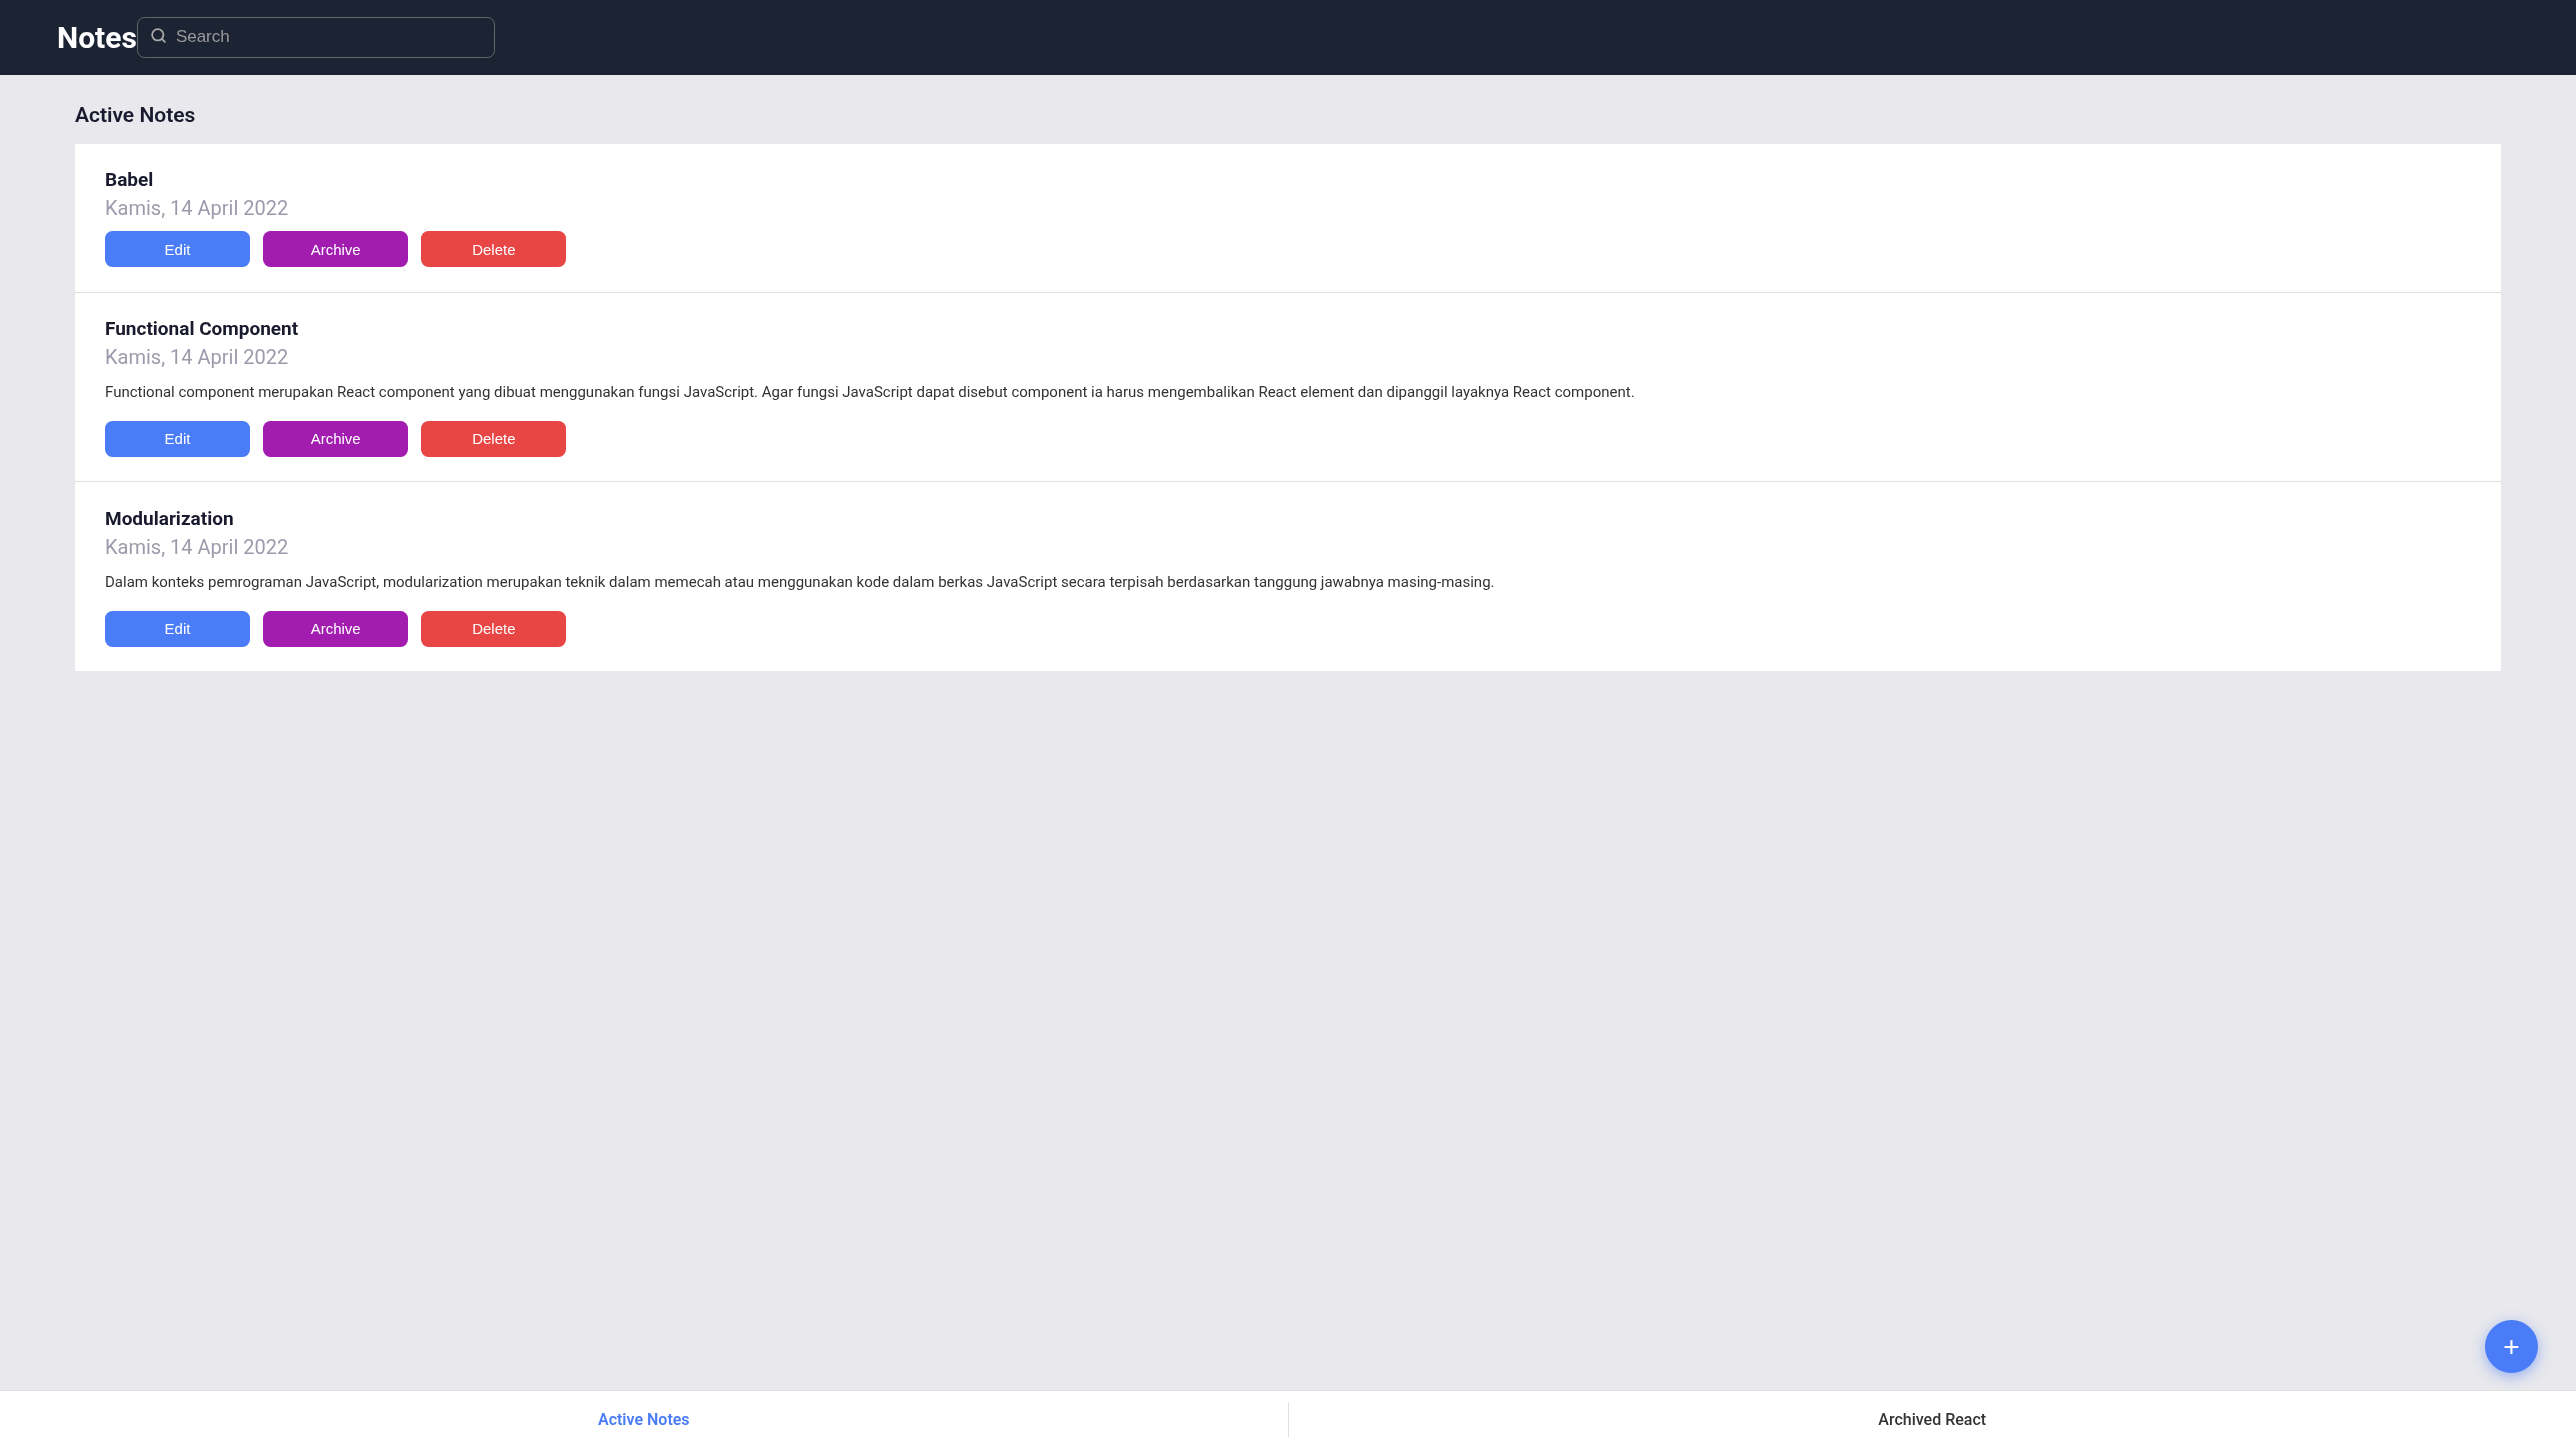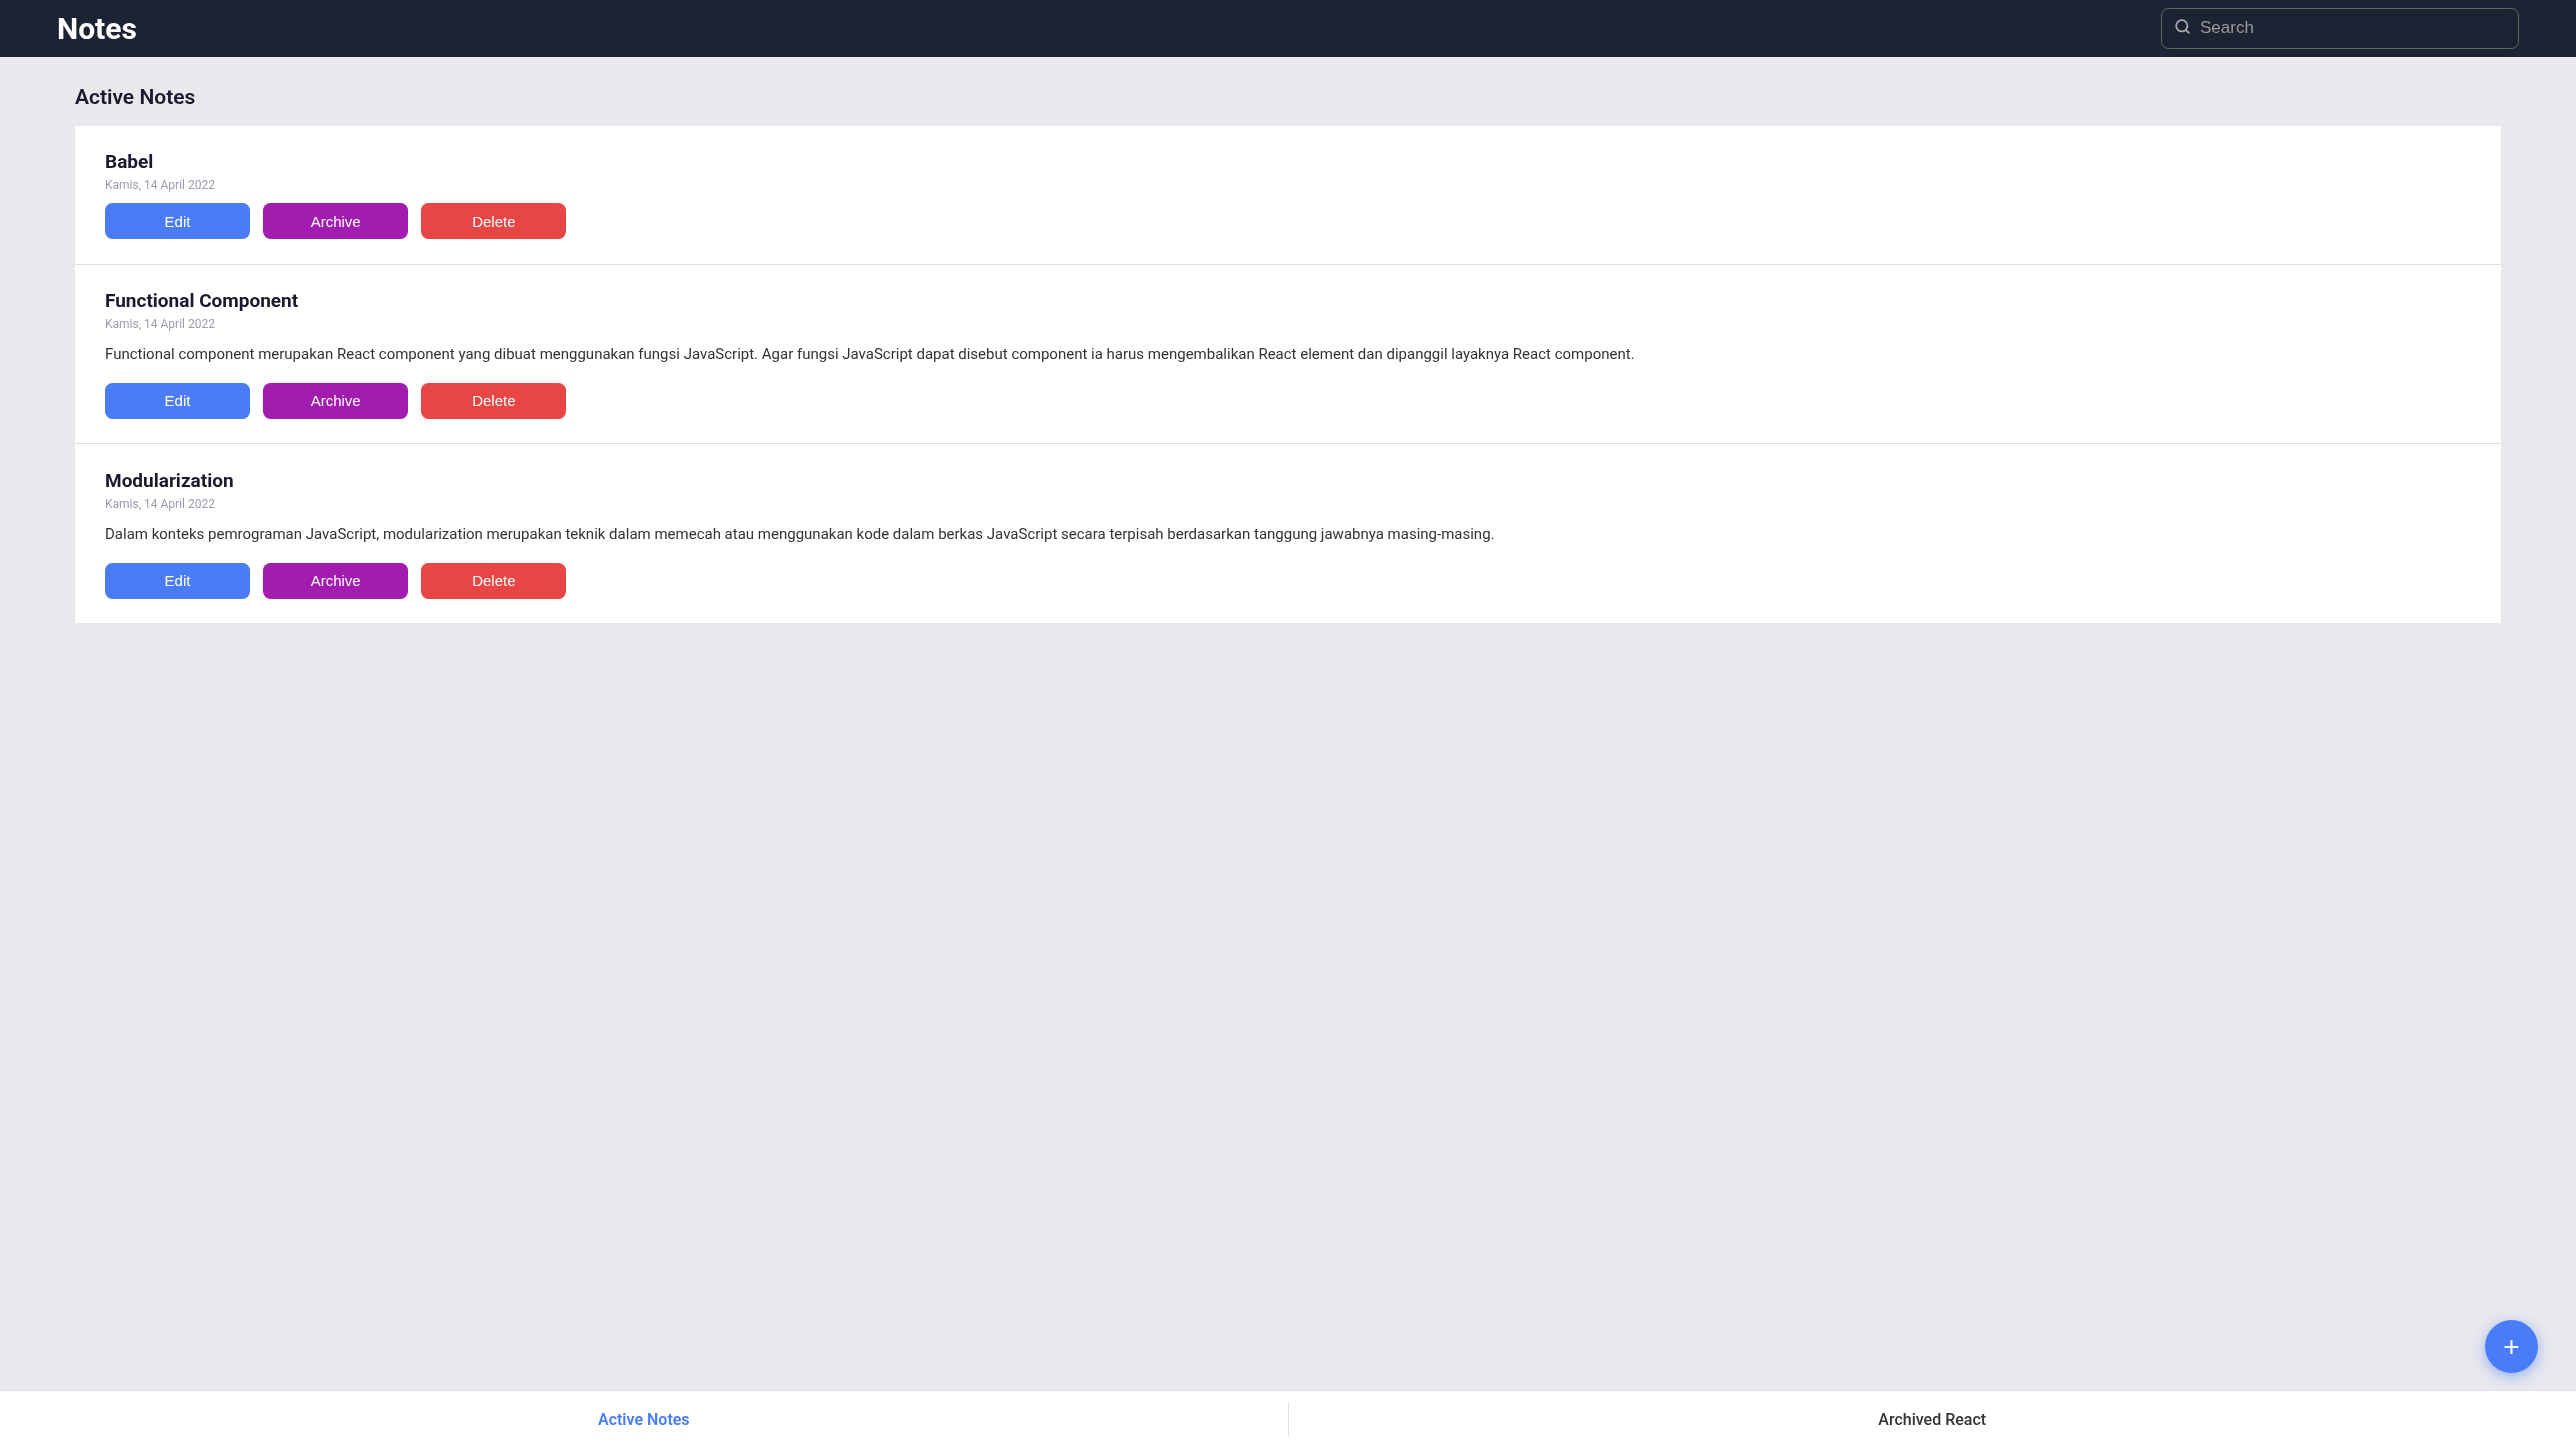--- a/index.html
+++ b/index.html
@@ -12,24 +12,23 @@
       font-family: -apple-system, BlinkMacSystemFont, 'Segoe UI', Roboto, sans-serif;
       background: #e8e8ed;
       min-height: 100vh;
       display: flex;
       flex-direction: column;
     }
 
     
     .header {
       background: #1c2333;
-      padding: 8px 57px;
-      display: flex;
-      align-items: center;
-      justify-content: space-between;
+      padding: 17px 57px;
+      display: flex;
+      align-items: center;
     }
 
     .header-title {
       color: #ffffff;
       font-size: 30px;
       font-weight: 700;
     }
 
     .search-container {
       position: relative;
@@ -90,21 +89,21 @@
     }
 
     .note-title {
       font-size: 19px;
       font-weight: 700;
       color: #1a1a2e;
       margin-bottom: 4.7px;
     }
 
     .note-date {
-      font-size: 12px;
+      font-size: 20px;
       color: #9b9bac;
       margin-bottom: 11.3px;
     }
 
     .note-body {
       font-size: 15px;
       color: #333;
       line-height: 1.6;
       text-align: justify;
       margin-bottom: 17px;

